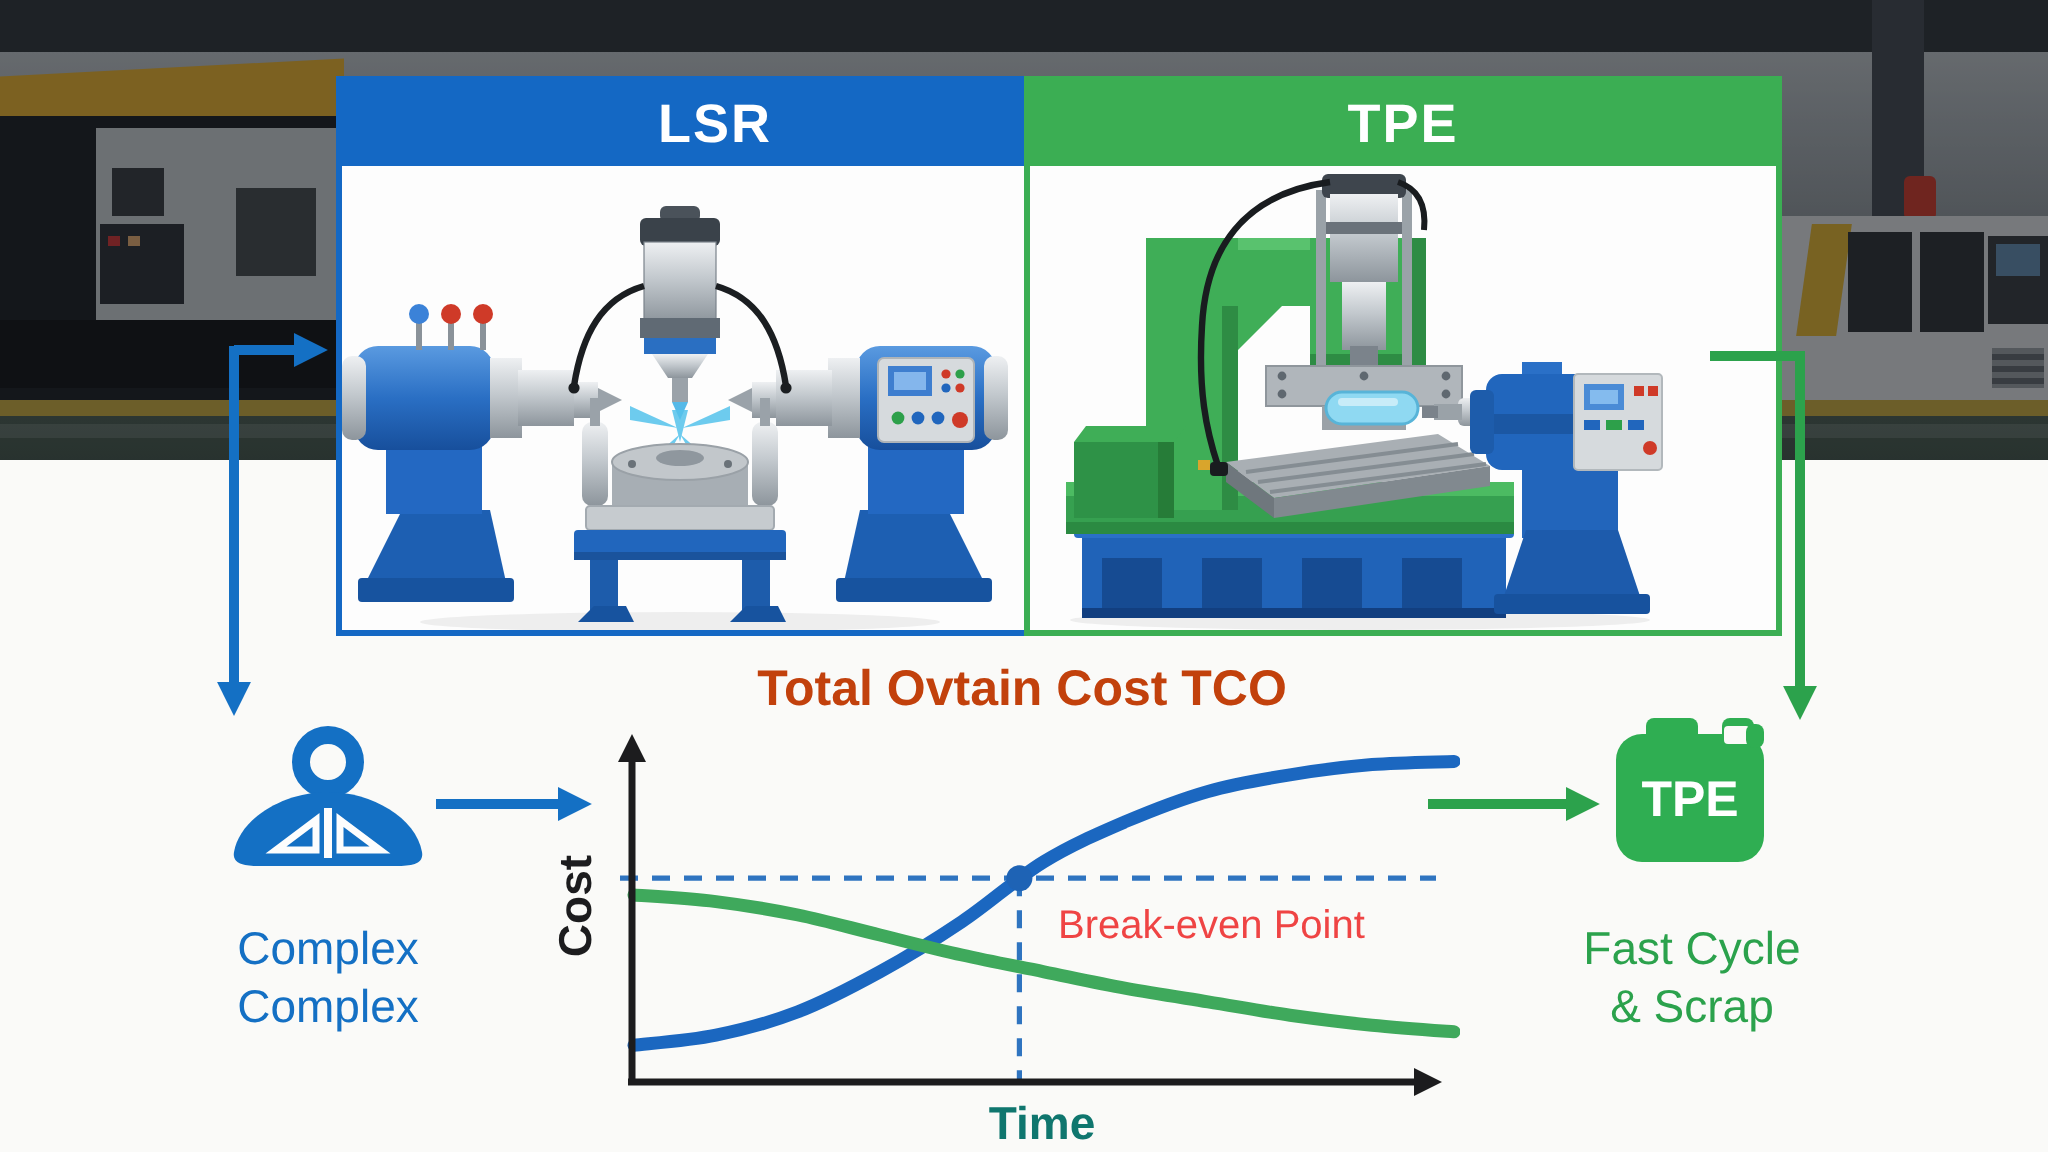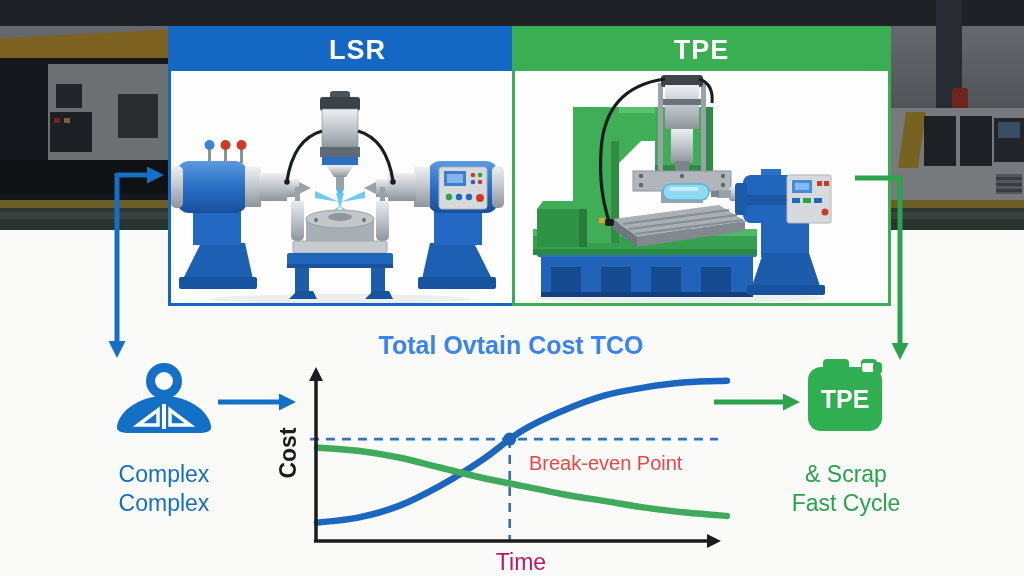--- a/index.html
+++ b/index.html
@@ -7,39 +7,39 @@
     position:relative;width:1024px;height:576px;overflow:hidden;
     background:#fafaf8;font-family:"Liberation Sans",sans-serif;
     -webkit-font-smoothing:antialiased;
   }
   
   .bg-photo{position:absolute;top:0;left:0;width:1024px;height:230px;overflow:hidden;
     background:linear-gradient(#2e3236 0,#2e3236 26px,#a9aeb1 26px,#989ea2 60px,#83898d 110px,#77817a 158px,#49594e 196px,#3f4f45 230px);}
   .bg-photo .el{position:absolute;}
   .bg-overlay{position:absolute;inset:0;background:rgba(10,13,16,.42);}
   
-  .panel{position:absolute;top:26px;width:379px;height:280px;box-sizing:border-box;background:#f0abfc;}
+  .panel{position:absolute;top:38px;width:379px;height:280px;box-sizing:border-box;background:#f0abfc;}
   .panel-lsr{left:168px;border:3px solid #1468c4;}
   .panel-tpe{left:512px;border:3px solid #3bae53;}
   .panel-header{height:42px;display:flex;align-items:center;justify-content:center;
     color:#fff;font-size:27px;font-weight:bold;letter-spacing:1px;}
   .panel-lsr .panel-header{background:#1468c4;}
   .panel-tpe .panel-header{background:#3bae53;}
   .panel-body{position:relative;width:100%;height:232px;background:#fdfdfd;}
   .panel-body svg{display:block;width:337px;height:232px;}
   
   .overlay{position:absolute;inset:0;pointer-events:none;z-index:5;}
   
   .chart-wrap{position:absolute;left:270px;top:360px;width:460px;height:210px;z-index:3;}
   .chart-title{position:absolute;left:511px;top:345px;transform:translate(-50%,-50%);
-    font-size:25px;font-weight:bold;color:#3b82f6;white-space:nowrap;z-index:3;}
+    font-size:25px;font-weight:bold;color:#c2410c;white-space:nowrap;z-index:3;}
   .ylabel{position:absolute;left:288px;top:453px;transform:translate(-50%,-50%) rotate(-90deg);
     font-size:23px;font-weight:bold;color:#1c1c1e;z-index:3;}
   .xlabel{position:absolute;left:521px;top:562px;transform:translate(-50%,-50%);
-    font-size:23px;font-weight:normal;color:#be185d;z-index:3;}
+    font-size:23px;font-weight:bold;color:#0f766e;z-index:3;}
   .be-label{position:absolute;left:529px;top:452px;font-size:20px;font-weight:500;
     color:#ef4444;white-space:nowrap;z-index:3;}
   
   .feature-text{position:absolute;width:170px;text-align:center;font-weight:normal;
     font-size:23px;line-height:29px;z-index:3;}
   .feature-text.blue{left:79px;top:460px;color:#1470c4;}
   .feature-text.green{left:761px;top:460px;color:#2ba24c;}
   .icon-wrap{position:absolute;z-index:3;}
 </style>
 </head>
@@ -347,17 +347,17 @@
     <svg width="82" height="76" viewBox="0 0 82 76">
       <rect x="17" y="1" width="26" height="14" rx="4" fill="#2fae52"></rect>
       <rect x="55" y="1" width="16" height="14" rx="4" fill="#2fae52"></rect>
       <rect x="2" y="9" width="74" height="64" rx="13" fill="#2fae52"></rect>
       <rect x="56" y="5" width="13" height="9" rx="2" fill="#fafaf8"></rect>
       <rect x="67" y="4" width="9" height="12" rx="4" fill="#2fae52"></rect>
       <text x="39" y="50" text-anchor="middle" font-family="Liberation Sans, sans-serif" font-size="25" font-weight="bold" fill="#ffffff">TPE</text>
     </svg>
   </div>
   <div class="feature-text green">
+    <div>Fast Cycle</div>
     <div>&amp; Scrap</div>
-    <div>Fast Cycle</div>
   </div>
 
 </div>
 
 </body></html>

